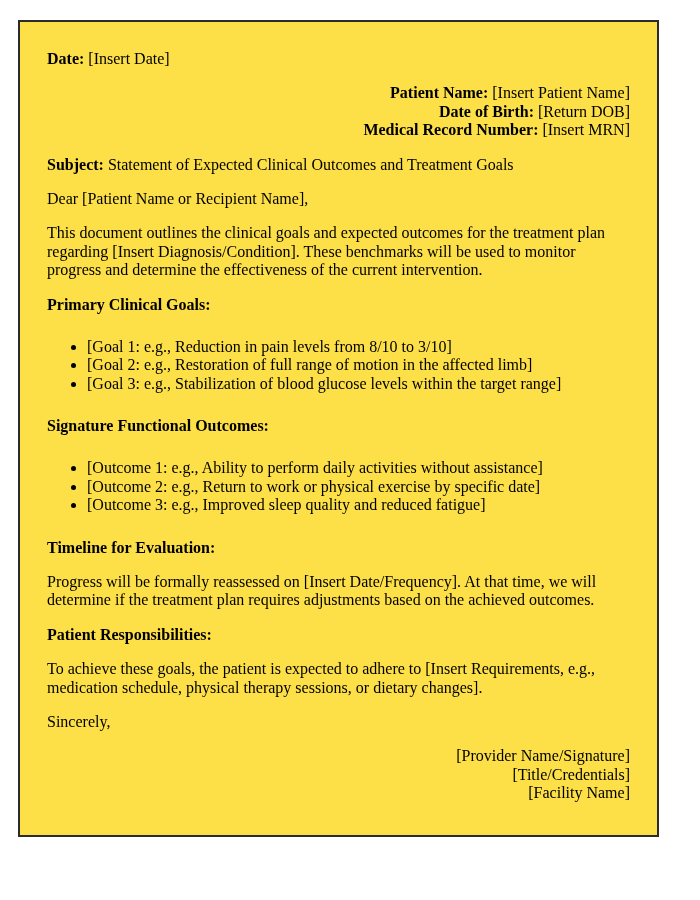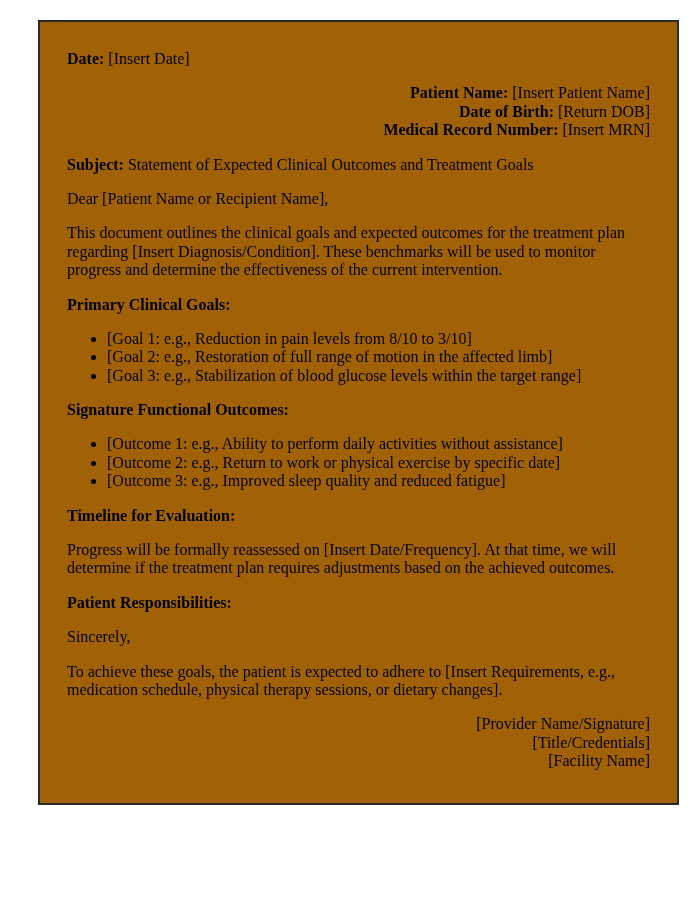--- a/index.html
+++ b/index.html
@@ -12,35 +12,35 @@
     width: 700px;
     height: 900px;
     background: #ffffff;
     overflow: hidden;
     font-family: "Liberation Serif", "DejaVu Serif", serif;
     font-size: 16px;
     color: #000000;
   }
   .letter-frame {
     position: absolute;
-    left: 38px;
+    left: 18px;
     top: 20px;
     width: 641px;
     min-height: 773px;
     box-sizing: border-box;
     border: 2px solid #2b2b2b;
     padding: 12px 27px 16px 27px;
-    background: #a16207;
+    background: #fde047;
   }
   .letter-frame p {
     margin: 16px 0;
     line-height: 1.15;
   }
   .letter-frame ul {
-    margin: 16px 0;
+    margin: 24px 0;
     padding-left: 40px;
   }
   .letter-frame li {
     line-height: 1.15;
   }
   .line {
     display: block;
     text-align: right;
   }
   strong { font-weight: bold; }
@@ -76,23 +76,23 @@
     <ul>
       <li>[Outcome 1: e.g., Ability to perform daily activities without assistance]</li>
       <li>[Outcome 2: e.g., Return to work or physical exercise by specific date]</li>
       <li>[Outcome 3: e.g., Improved sleep quality and reduced fatigue]</li>
     </ul>
 
     <p><strong>Timeline for Evaluation:</strong></p>
     <p>Progress will be formally reassessed on [Insert Date/Frequency]. At that time, we will determine if the treatment plan requires adjustments based on the achieved outcomes.</p>
 
     <p><strong>Patient Responsibilities:</strong></p>
+    <p>To achieve these goals, the patient is expected to adhere to [Insert Requirements, e.g., medication schedule, physical therapy sessions, or dietary changes].</p>
+
     <p>Sincerely,</p>
-
-    <p>To achieve these goals, the patient is expected to adhere to [Insert Requirements, e.g., medication schedule, physical therapy sessions, or dietary changes].</p>
 
     <p>
       <span class="line">[Provider Name/Signature]</span>
       <span class="line">[Title/Credentials]</span>
       <span class="line">[Facility Name]</span>
     </p>
 
   </div>
 </div>
 

